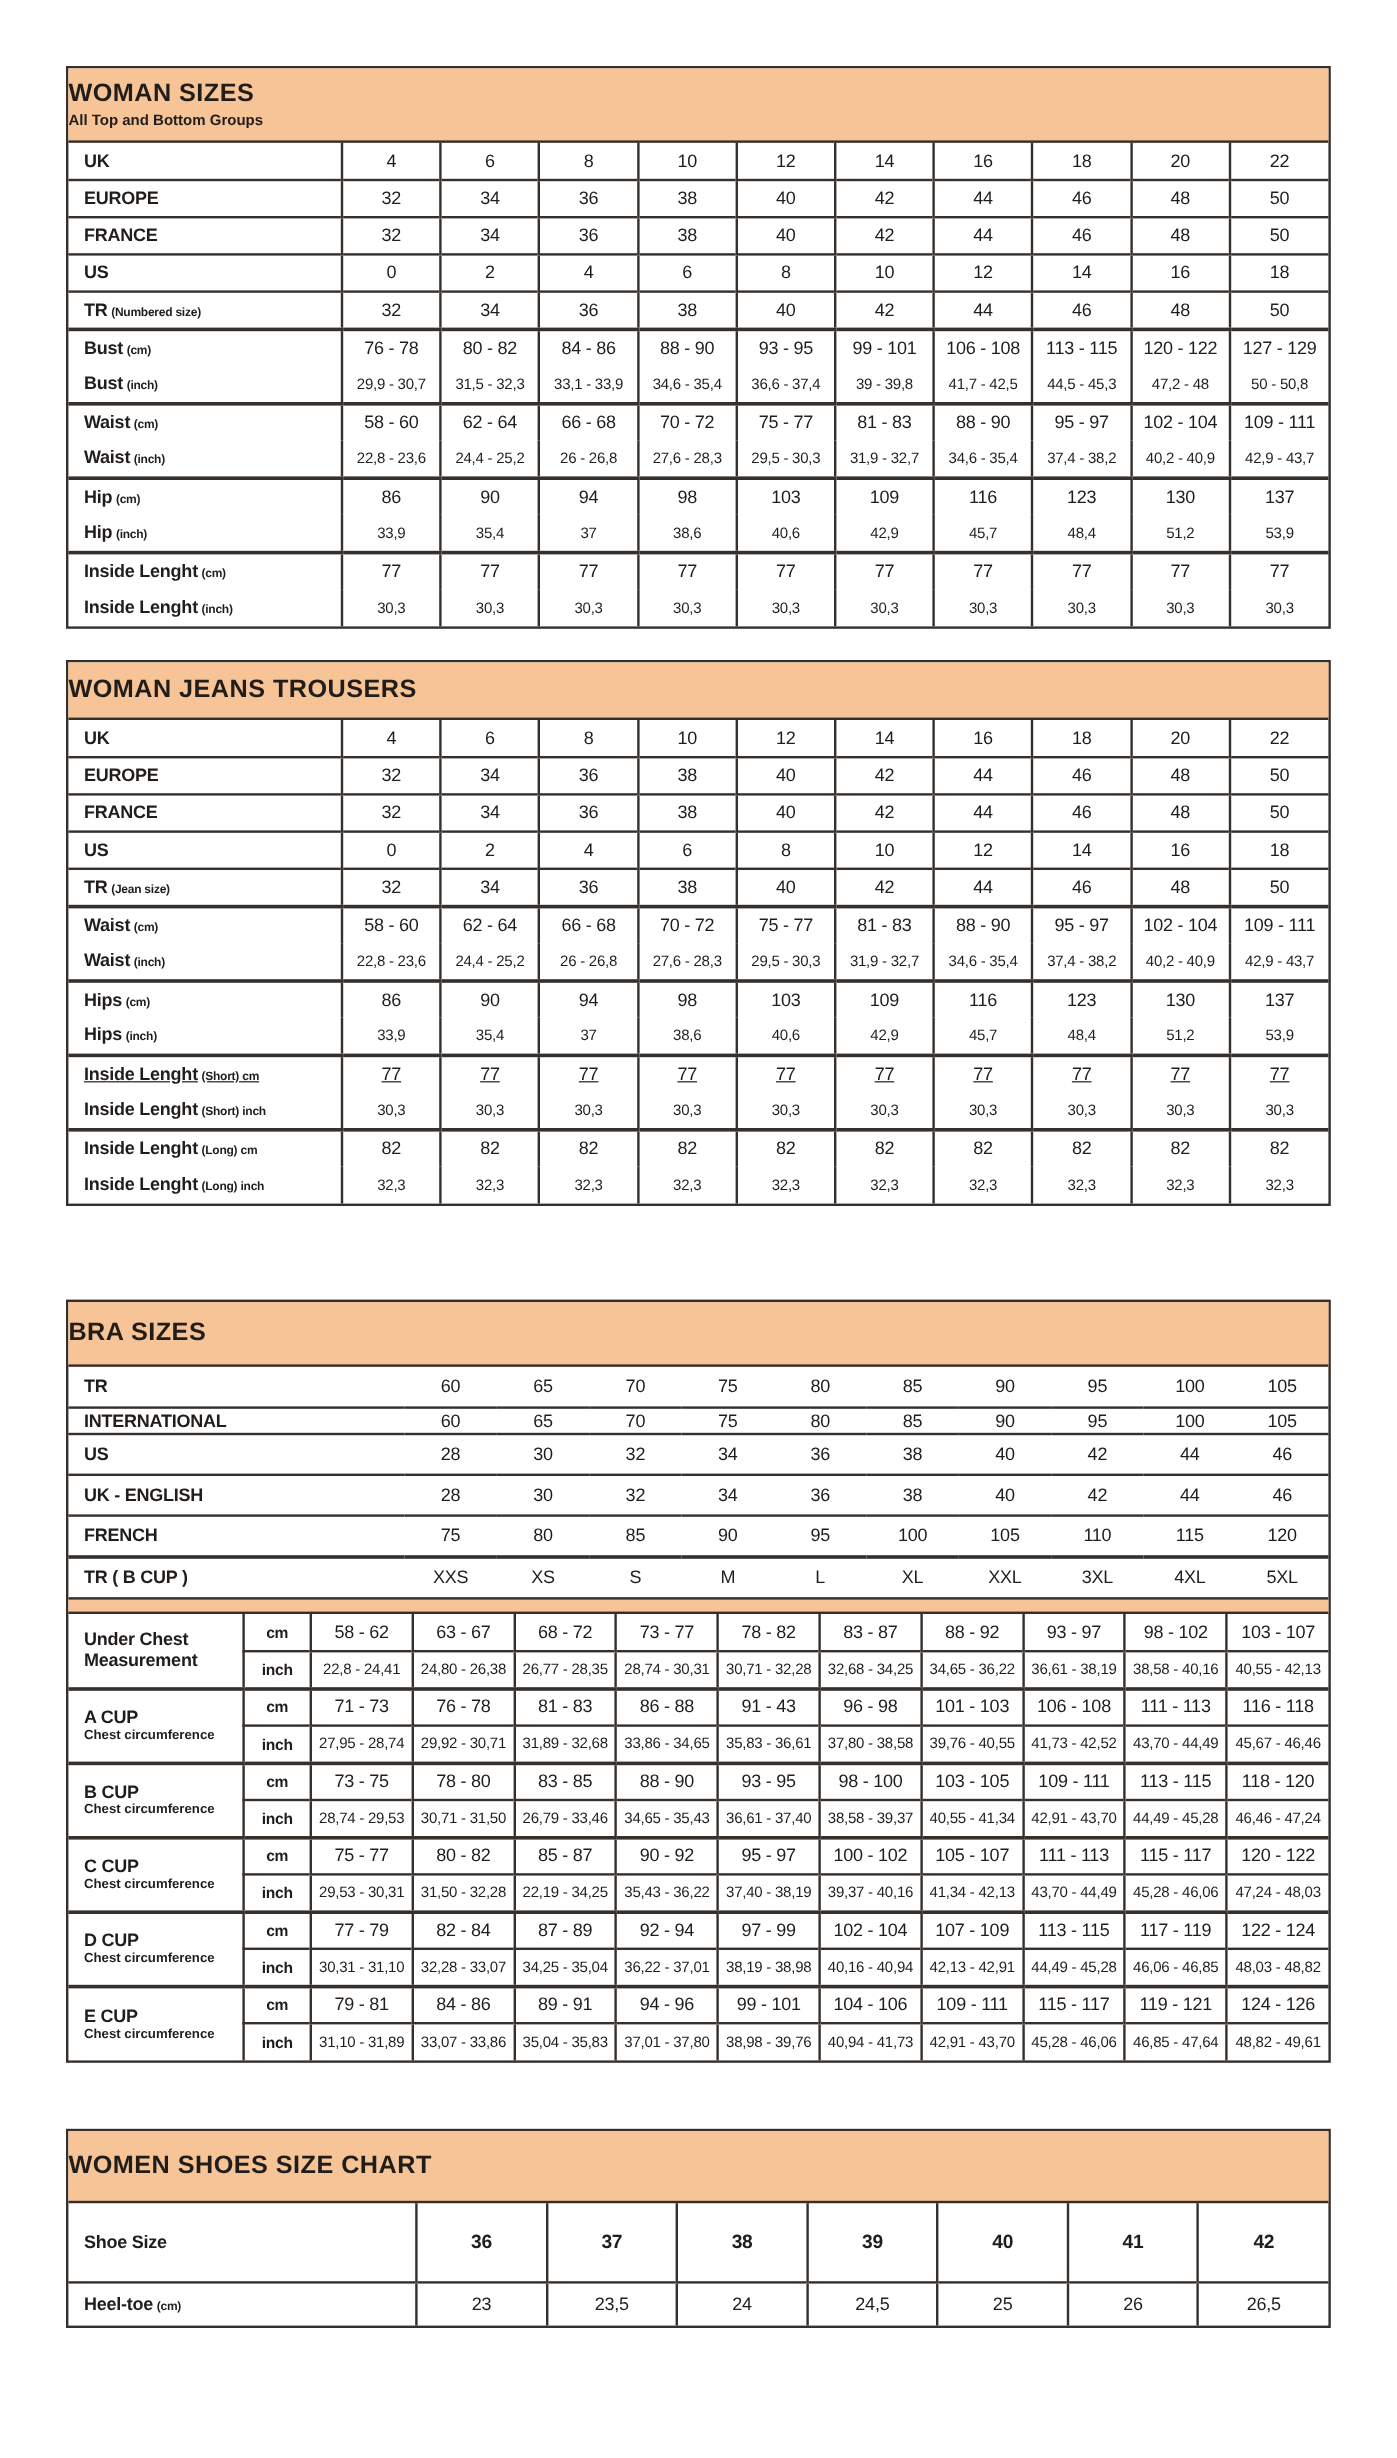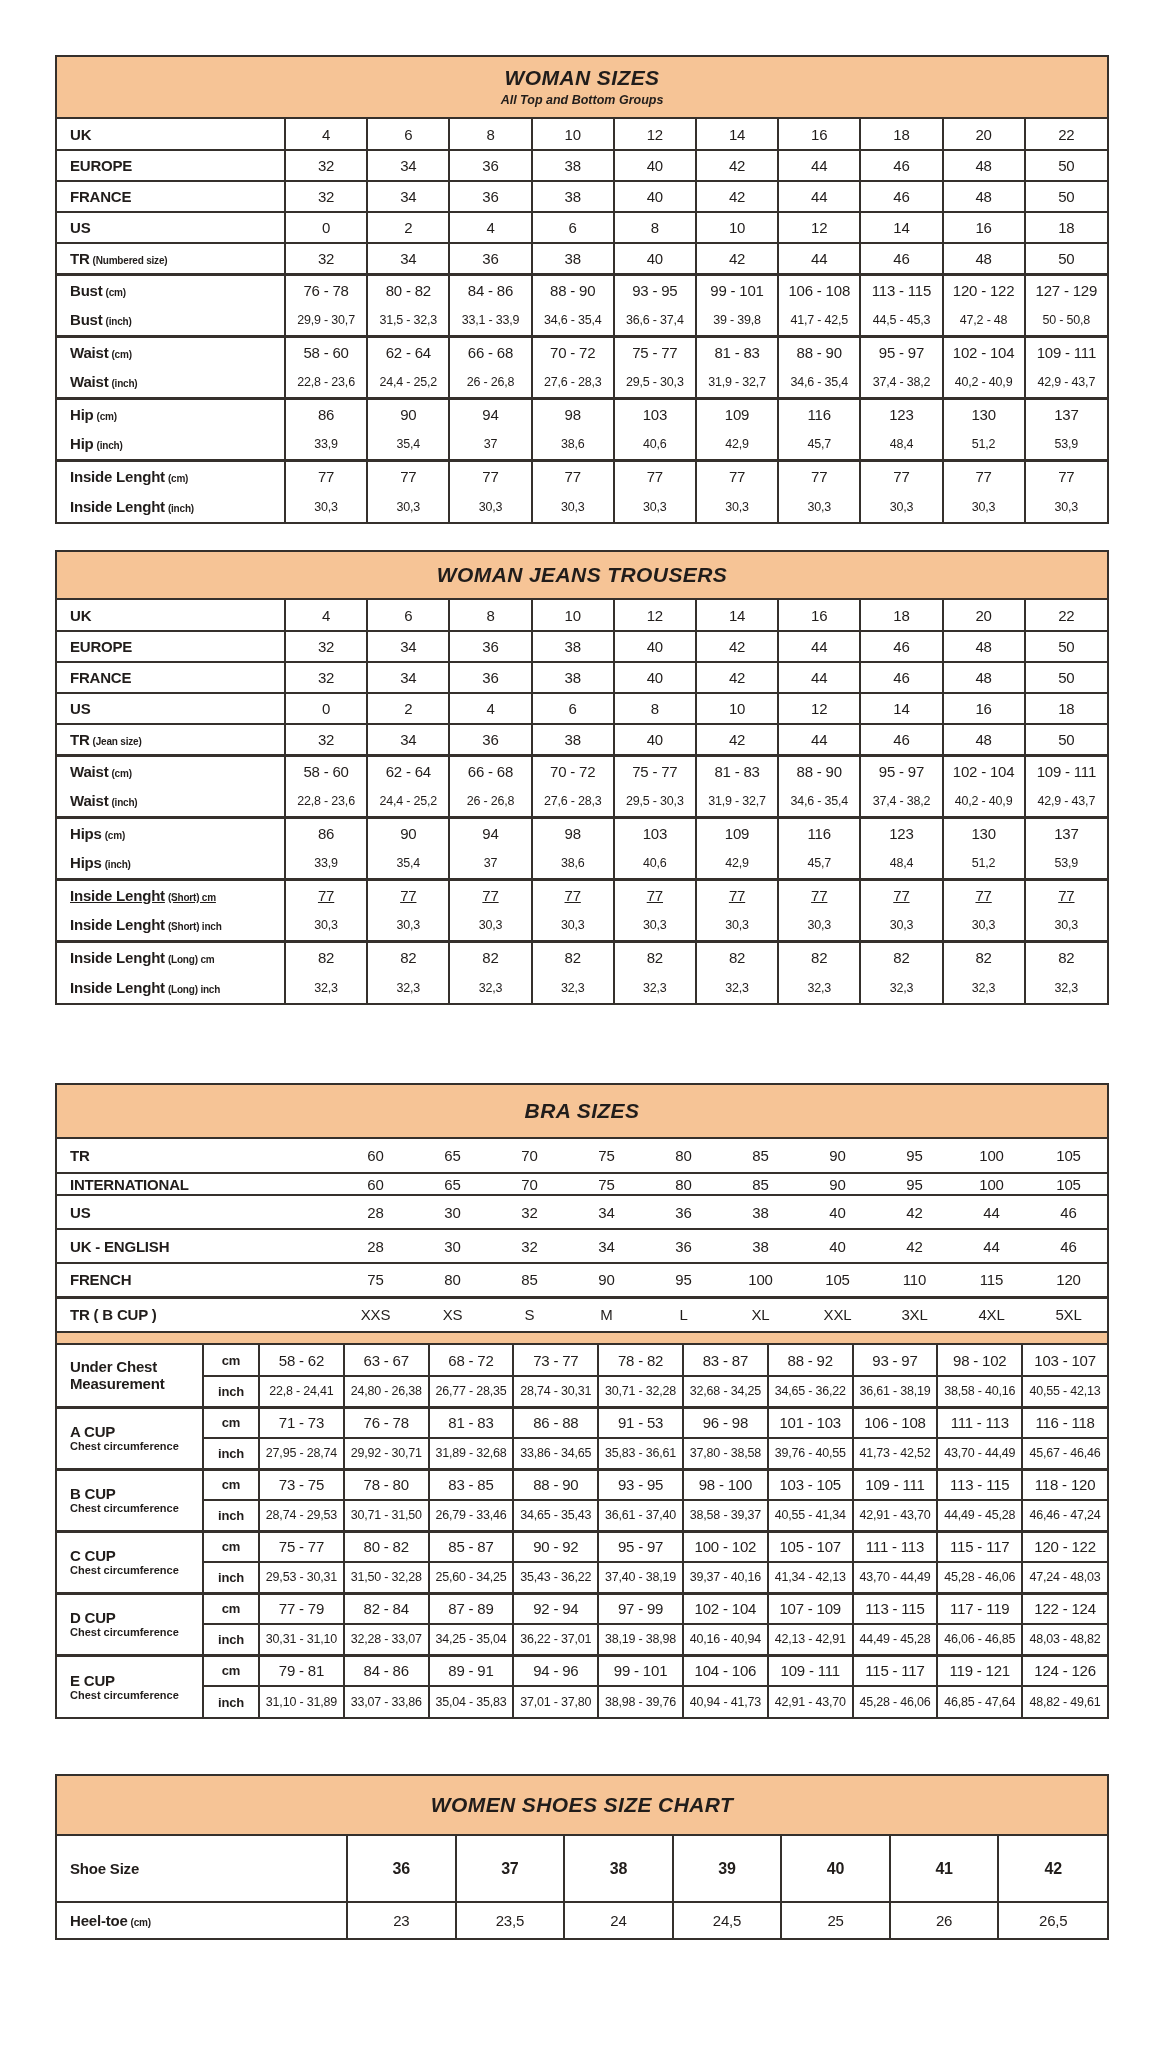--- a/index.html
+++ b/index.html
@@ -2,21 +2,21 @@
 <html><head>
 <meta charset="utf-8">
 <style>
   html,body{margin:0;padding:0;background:#ffffff;}
   body{width:1164px;font-family:"Liberation Sans",sans-serif;color:#211d1b;}
   .sheet{box-sizing:border-box;width:1164px;padding:55px 0 40px 55px;background:#ffffff;}
   section.size-table{width:1050px;border:2px solid #35302c;background:#ffffff;}
   #sec-woman{margin-bottom:26px;}
   #sec-jeans{margin-bottom:78px;}
   #sec-bra{margin-bottom:55px;}
-  .thead{background:#f6c496;border-bottom:2px solid #35302c;display:flex;flex-direction:column;justify-content:center;align-items:center;text-align:center;font-style:italic;}
+  .thead{background:#f6c496;border-bottom:2px solid #35302c;display:flex;flex-direction:column;justify-content:center;align-items:flex-start;text-align:center;}
   .h60{height:60px;}.h46{height:46px;}.h52{height:52px;}.h58{height:58px;}
   .ttitle{font-size:21px;font-weight:700;letter-spacing:.4px;line-height:1.05;}
   .tsub{font-size:12.5px;font-weight:700;margin-top:3px;}
   table.rows{width:100%;border-collapse:collapse;table-layout:fixed;}
   .rows td{padding:0;text-align:center;vertical-align:middle;font-size:15px;letter-spacing:-0.2px;color:#211d1b;overflow:hidden;}
   .rows td.lbl{text-align:left;padding-left:13px;font-weight:700;border-radius:13px;}
   .lnote{font-size:10px;font-weight:700;margin-left:3px;white-space:nowrap;}
   .lnote.block{display:block;font-size:11px;margin-left:0;line-height:1.15;letter-spacing:0;}
   .rows td.unit{font-weight:700;font-size:13px;}
   .rows td.val.small{font-size:12.5px;}
@@ -569,21 +569,21 @@
               <td class="val small">38,58 - 40,16</td>
               <td class="val small">40,55 - 42,13</td>
             </tr>
             <tr class="start" style="height: 31px;">
               <td class="lbl" rowspan="2"><span>A CUP</span><span class="lnote block">Chest circumference</span></td>
               <td class="unit">cm</td>
               <td class="val">71 - 73</td>
               <td class="val">76 - 78</td>
               <td class="val">81 - 83</td>
               <td class="val">86 - 88</td>
-              <td class="val">91 - 53</td>
+              <td class="val">91 - 43</td>
               <td class="val">96 - 98</td>
               <td class="val">101 - 103</td>
               <td class="val">106 - 108</td>
               <td class="val">111 - 113</td>
               <td class="val">116 - 118</td>
             </tr>
             <tr class="end" style="height: 31px;">
               <td class="unit">inch</td>
               <td class="val small">27,95 - 28,74</td>
               <td class="val small">29,92 - 30,71</td>
@@ -634,21 +634,21 @@
               <td class="val">100 - 102</td>
               <td class="val">105 - 107</td>
               <td class="val">111 - 113</td>
               <td class="val">115 - 117</td>
               <td class="val">120 - 122</td>
             </tr>
             <tr class="end" style="height: 31px;">
               <td class="unit">inch</td>
               <td class="val small">29,53 - 30,31</td>
               <td class="val small">31,50 - 32,28</td>
-              <td class="val small">25,60 - 34,25</td>
+              <td class="val small">22,19 - 34,25</td>
               <td class="val small">35,43 - 36,22</td>
               <td class="val small">37,40 - 38,19</td>
               <td class="val small">39,37 - 40,16</td>
               <td class="val small">41,34 - 42,13</td>
               <td class="val small">43,70 - 44,49</td>
               <td class="val small">45,28 - 46,06</td>
               <td class="val small">47,24 - 48,03</td>
             </tr>
             <tr class="start" style="height: 31px;">
               <td class="lbl" rowspan="2"><span>D CUP</span><span class="lnote block">Chest circumference</span></td>

